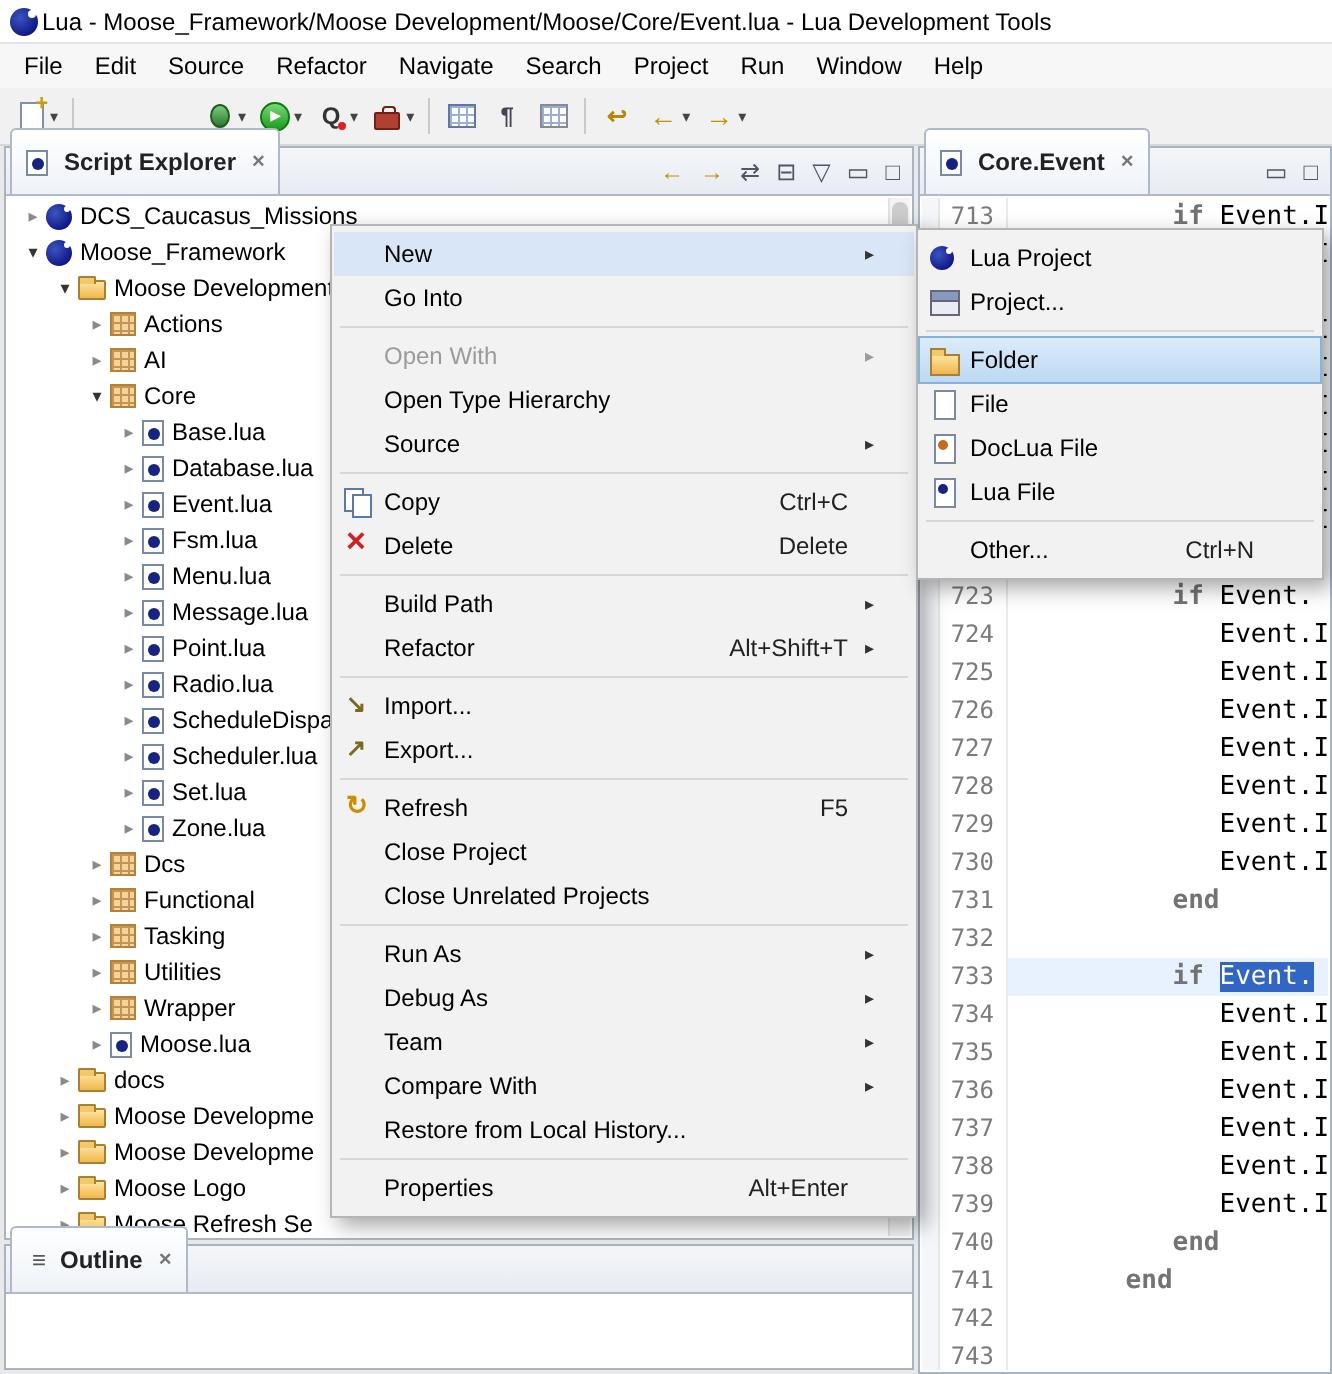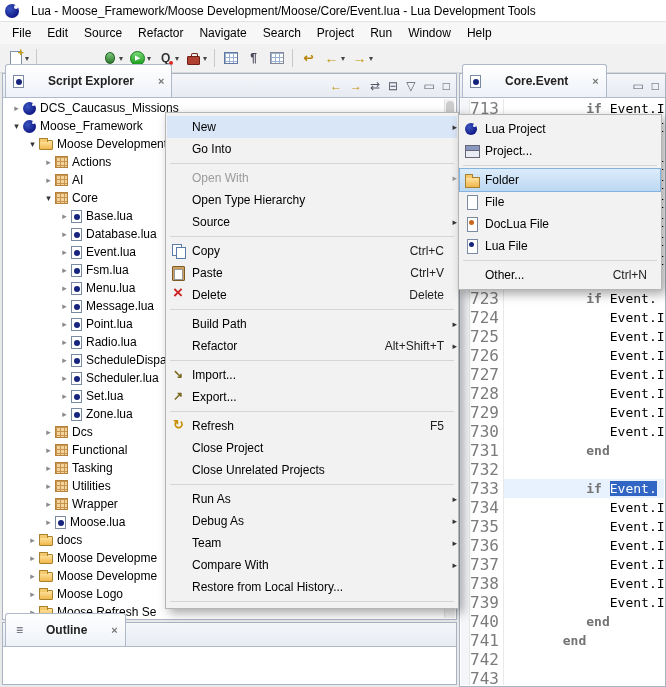--- a/index.html
+++ b/index.html
@@ -1,20 +1,20 @@
 <!DOCTYPE html>
 <html><head>
 <meta charset="utf-8">
 <style>
   *{margin:0;padding:0;box-sizing:border-box;}
   html,body{width:666px;height:687px;overflow:hidden;}
   body{position:relative;font-family:"Liberation Sans",sans-serif;font-size:12px;background:#e9e9e9;color:#000;}
 
   
-  .titlebar{position:absolute;left:0;top:0;width:666px;height:22px;background:#fff;display:flex;align-items:center;gap:12px;padding-left:5px;border-bottom:1px solid #e3e3e3;}
+  .titlebar{position:absolute;left:0;top:0;width:666px;height:22px;background:#fff;display:flex;align-items:center;gap:2px;padding-left:5px;border-bottom:1px solid #e3e3e3;}
   .appicon{width:14px;height:14px;border-radius:50%;background:radial-gradient(circle at 35% 35%,#3a55c0,#000070);position:relative;flex:none;}
   .appicon::after{content:"";position:absolute;right:1px;top:1px;width:4px;height:4px;border-radius:50%;background:#fff;}
   .wtitle{white-space:nowrap;overflow:hidden;}
   .menubar{position:absolute;left:0;top:22px;width:666px;height:22px;background:#f7f7f7;display:flex;align-items:center;padding-left:4px;}
   .mitem{padding:3px 8px;}
   .toolbar{position:absolute;left:0;top:44px;width:666px;height:29px;background:#f1f1f1;border-bottom:1px solid #d8d8d8;display:flex;align-items:center;padding-left:4px;}
   .tbtn{display:inline-flex;align-items:center;padding:2px 2px;margin:0 1px;}
   .tsep{width:1px;height:18px;background:#c9c9c9;margin:0 4px;display:inline-block;}
   .ticon{width:17px;height:17px;display:inline-flex;align-items:center;justify-content:center;font-size:12px;position:relative;}
   .caret{font-size:8px;color:#444;margin-left:1px;}
@@ -32,21 +32,21 @@
   .ic-mark{color:#445;font-weight:bold;}
   .ic-lastedit{color:#b8860b;font-weight:bold;}
   .ic-back,.ic-forward{color:#c29200;font-weight:bold;font-size:14px;}
 
   
   .panel{position:absolute;background:#fff;border:1px solid #a8b4c4;}
   .explorer{left:2px;top:73px;width:455px;height:547px;}
   .outline{left:2px;top:622px;width:455px;height:63px;}
   .editorp{left:459px;top:73px;width:207px;height:614px;}
   .ptabs{height:24px;background:linear-gradient(#f4f6f9,#e7ebf2);border-bottom:1px solid #b0b9c9;display:flex;align-items:flex-end;padding-left:2px;}
-  .ptab{height:23px;display:flex;align-items:center;gap:20px;padding:16px 7px;border:1px solid #b0b9c9;border-bottom:none;border-radius:3px 3px 0 0;background:linear-gradient(#ffffff,#eef2f8);font-weight:bold;color:#222;white-space:nowrap;}
+  .ptab{height:23px;display:flex;align-items:center;gap:4px;padding:16px 7px;border:1px solid #b0b9c9;border-bottom:none;border-radius:3px 3px 0 0;background:linear-gradient(#ffffff,#eef2f8);font-weight:bold;color:#222;white-space:nowrap;}
   .tclose{color:#777;font-size:11px;font-weight:bold;margin-left:4px;}
   .vtools{margin-left:auto;display:flex;align-items:center;gap:2px;padding-right:3px;align-self:center;}
   .vbtn{font-size:12px;color:#556;padding:0 3px;}
   .vbtn.gold{color:#c29200;font-weight:bold;}
 
   
   .tree{position:absolute;left:1px;top:25px;right:12px;bottom:1px;overflow:hidden;background:#fff;}
   .trow{display:flex;align-items:center;height:18px;white-space:nowrap;}
   .arrow{width:13px;font-size:9px;color:#8a8a8a;text-align:center;flex:none;}
   .arrow.exp{color:#333;}
@@ -58,31 +58,31 @@
   .ic2-package{width:13px;height:12px;background:#f2d49c;border:1px solid #b5813a;background-image:linear-gradient(#c89550 1px,transparent 1px),linear-gradient(90deg,#c89550 1px,transparent 1px);background-size:4px 4px;}
   .ic2-luafile{width:11px;height:13px;background:#fff;border:1px solid #7a8aa0;}
   .ic2-luafile::after{content:"";position:absolute;left:2px;top:3px;width:6px;height:6px;border-radius:50%;background:#16247e;}
   .scroll-v{position:absolute;right:1px;top:25px;width:11px;bottom:1px;background:#f3f3f3;border-left:1px solid #e2e2e2;}
   .scroll-v .thumb{position:absolute;left:1px;right:1px;top:2px;height:72%;background:#cdcdcd;border-radius:4px;}
 
   
   .elines{position:absolute;left:1px;top:25px;right:1px;bottom:1px;background:#fff;overflow:hidden;font-family:"DejaVu Sans Mono","Liberation Mono",monospace;font-size:13px;}
   .cl{display:flex;height:19px;line-height:19px;}
   .ann{width:9px;background:#f4f6fa;border-right:1px solid #e6e6e6;flex:none;}
-  .ln{width:34px;flex:none;text-align:right;padding-right:6px;color:#7b7b7b;border-right:1px solid #e9e9e9;font-size:16px;}
+  .ln{width:34px;flex:none;text-align:right;padding-right:6px;color:#7b7b7b;border-right:1px solid #e9e9e9;font-size:12px;}
   .code{flex:1;white-space:pre;overflow:hidden;padding-left:4px;}
   .cl.current .code{background:#e8f2fe;}
   .k{color:#737373;font-weight:bold;}
   .sel{background:#3166c5;color:#fff;}
 
   
   .menu{position:absolute;background:#f2f2f2;border:1px solid #b5b5b5;box-shadow:4px 4px 10px rgba(0,0,0,0.35);padding:3px 1px;}
   #ctxmenu{left:165px;top:112px;width:294px;z-index:30;}
   #newsubmenu{left:458px;top:114px;width:204px;z-index:31;}
-  .ctxitem{display:flex;align-items:center;height:22px;padding:0 0 0 3px;}
+  .ctxitem{display:flex;align-items:center;height:22px;padding:0 20px 0 3px;}
   .mico{width:19px;height:16px;flex:none;position:relative;}
   .mlbl{padding-left:3px;white-space:nowrap;}
   .macc{margin-left:auto;padding-left:24px;color:#222;white-space:nowrap;}
   .marr{width:13px;flex:none;text-align:right;font-size:9px;color:#333;}
   .msep{height:1px;background:#d6d6d6;margin:3px 3px;}
   #ctxmenu .hl{background:#d9e6f7;}
   #newsubmenu .hl{background:linear-gradient(#dcecfb,#bcd8f2);outline:1px solid #84b3de;}
   .dis,.dis .marr,.dis .macc{color:#9b9b9b;}
   .mi-copy::before{content:"";position:absolute;left:2px;top:1px;width:8px;height:10px;background:#fff;border:1px solid #5a7aa8;}
   .mi-copy::after{content:"";position:absolute;left:6px;top:4px;width:8px;height:10px;background:#fff;border:1px solid #5a7aa8;}
@@ -551,26 +551,20 @@
       <span class="marr">▸</span>
     </div>
     <div class="msep"></div>
     <div class="ctxitem">
       <span class="mico mi-copy"></span>
       <span class="mlbl">Copy</span>
       <span class="macc">Ctrl+C</span>
       <span class="marr"></span>
     </div>
     <div class="ctxitem">
-      <span class="mico mi-paste"></span>
-      <span class="mlbl">Paste</span>
-      <span class="macc">Ctrl+V</span>
-      <span class="marr"></span>
-    </div>
-    <div class="ctxitem">
       <span class="mico mi-delete"></span>
       <span class="mlbl">Delete</span>
       <span class="macc">Delete</span>
       <span class="marr"></span>
     </div>
     <div class="msep"></div>
     <div class="ctxitem">
       <span class="mico"></span>
       <span class="mlbl">Build Path</span>
       <span class="macc"></span>
@@ -639,20 +633,26 @@
       <span class="macc"></span>
       <span class="marr">▸</span>
     </div>
     <div class="ctxitem">
       <span class="mico"></span>
       <span class="mlbl">Restore from Local History...</span>
       <span class="macc"></span>
       <span class="marr"></span>
     </div>
     <div class="msep"></div>
+    <div class="ctxitem">
+      <span class="mico"></span>
+      <span class="mlbl">Properties</span>
+      <span class="macc">Alt+Enter</span>
+      <span class="marr"></span>
+    </div>
   </div>
 <div class="menu" id="newsubmenu">
     <div class="ctxitem">
       <span class="mico mi-luaproject"></span>
       <span class="mlbl">Lua Project</span>
       <span class="macc"></span>
       <span class="marr"></span>
     </div>
     <div class="ctxitem">
       <span class="mico mi-genproject"></span>

